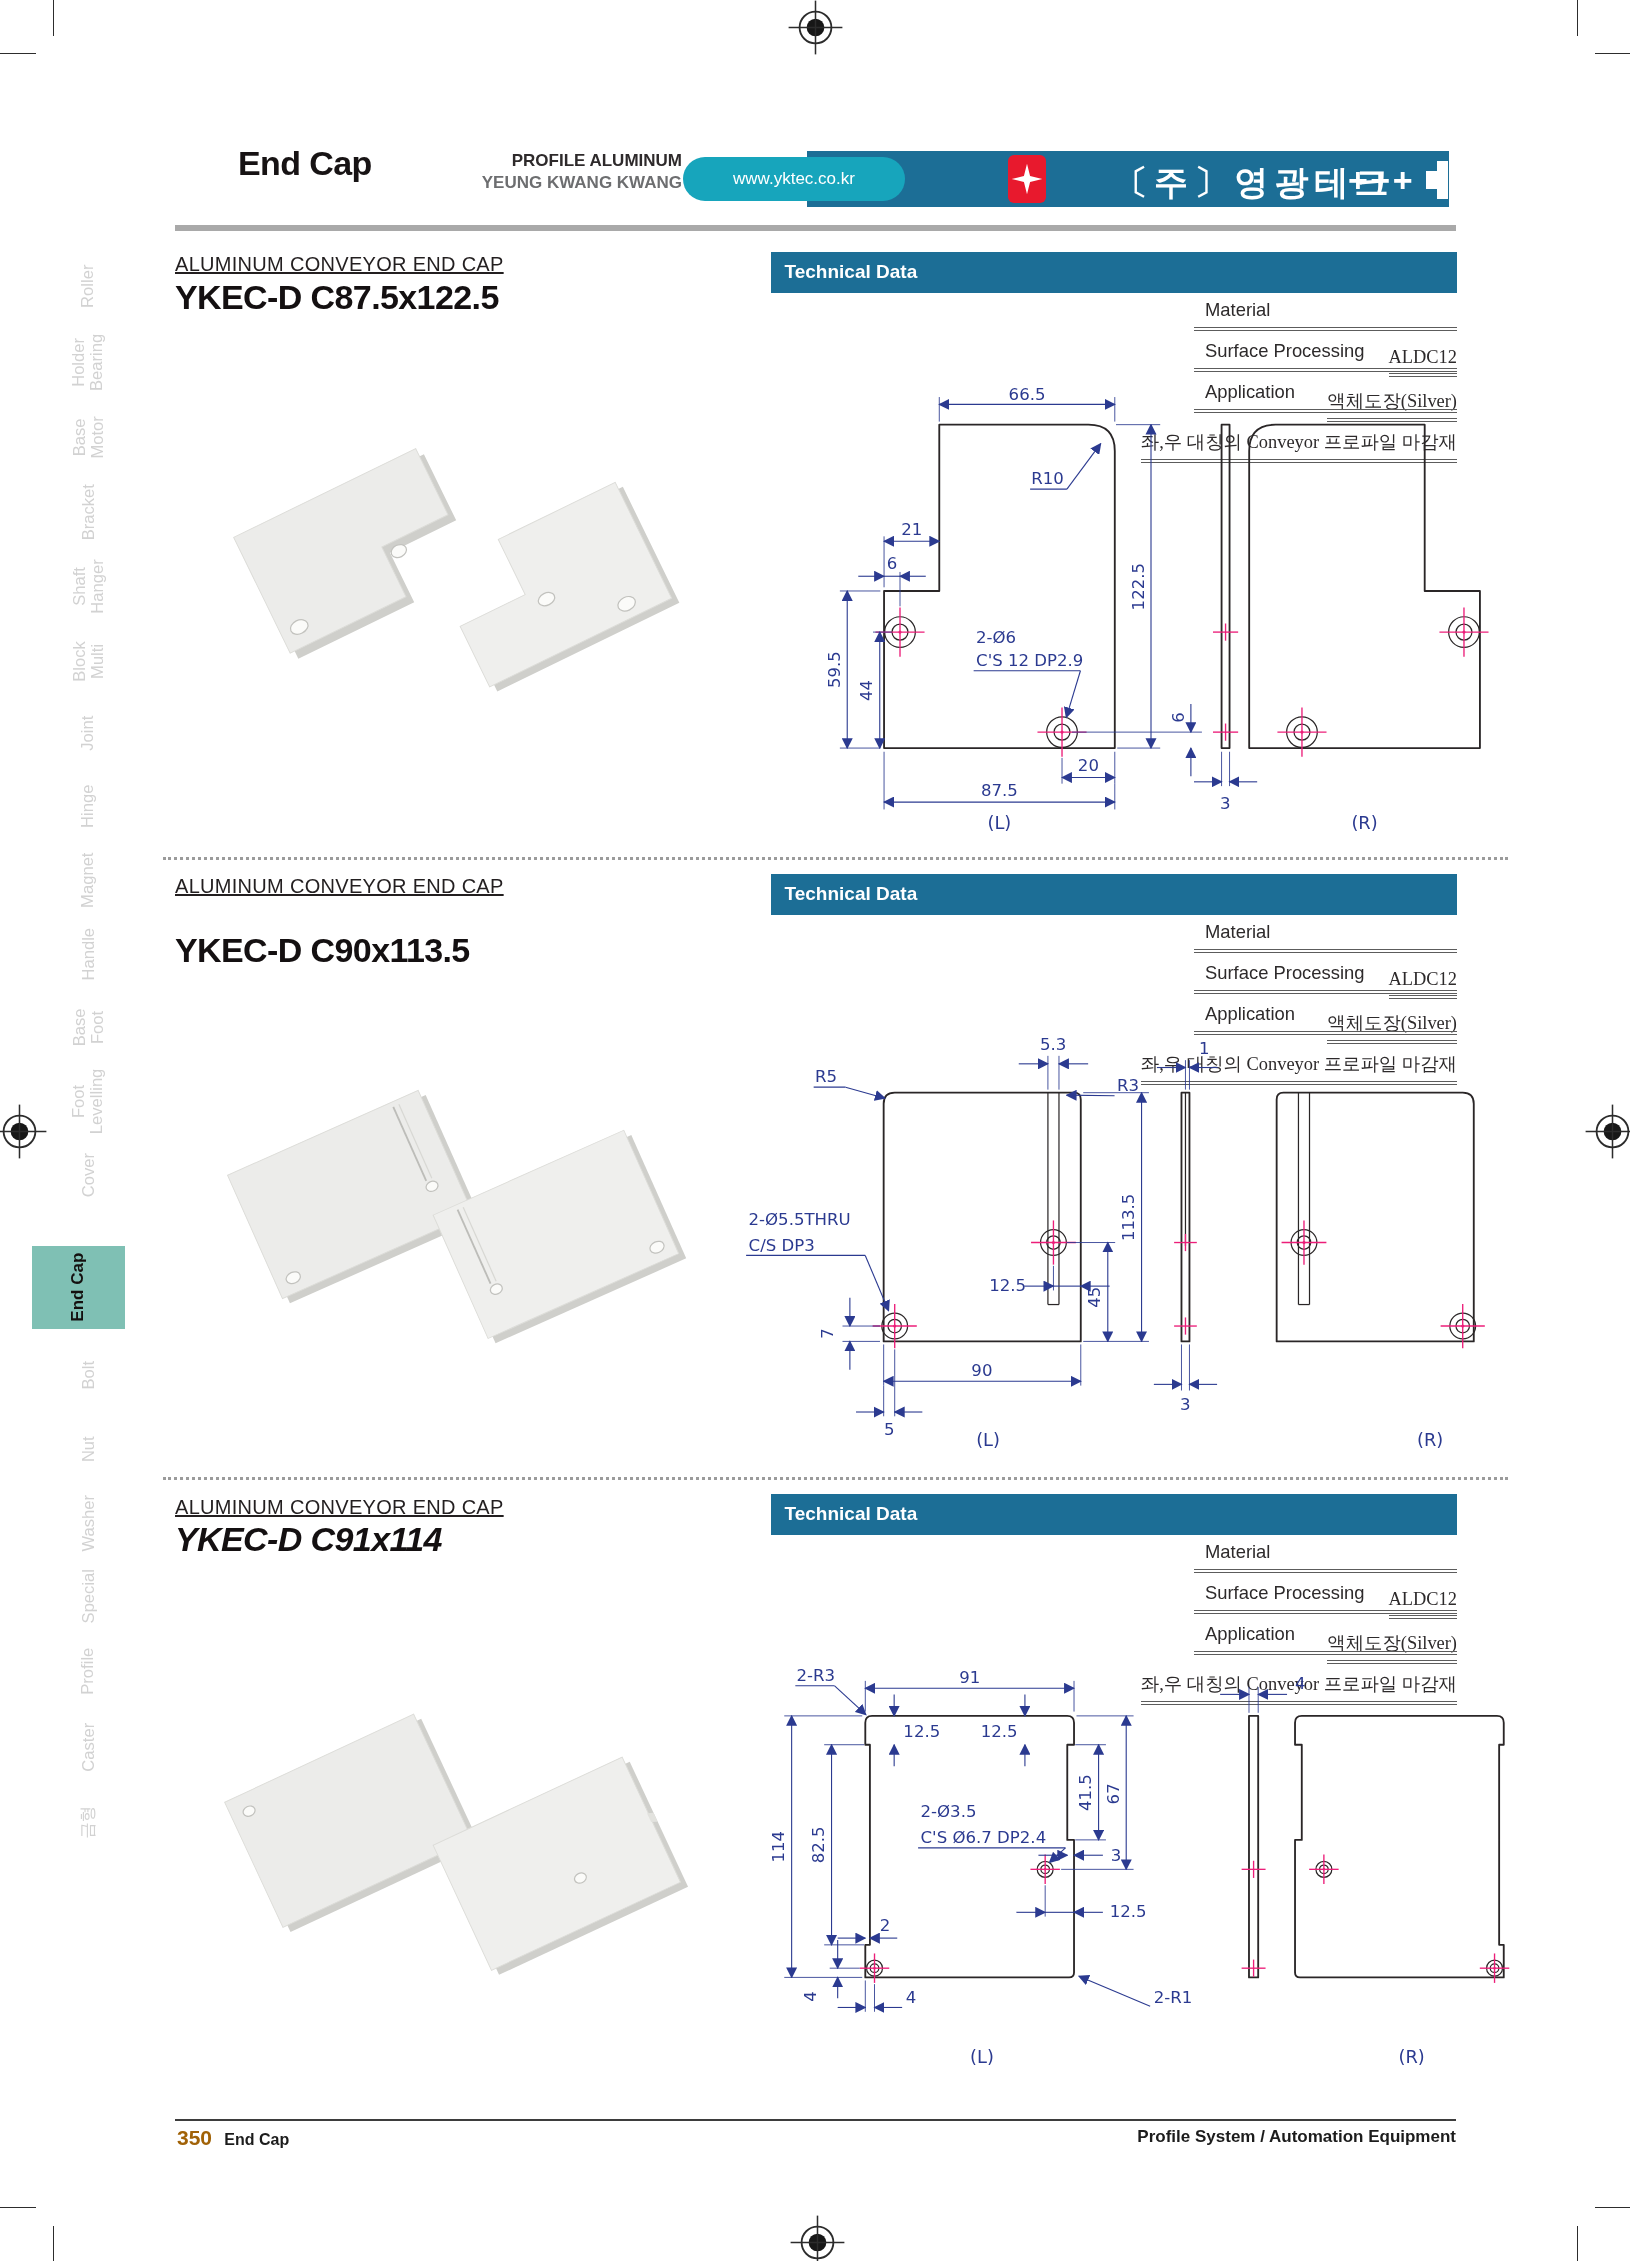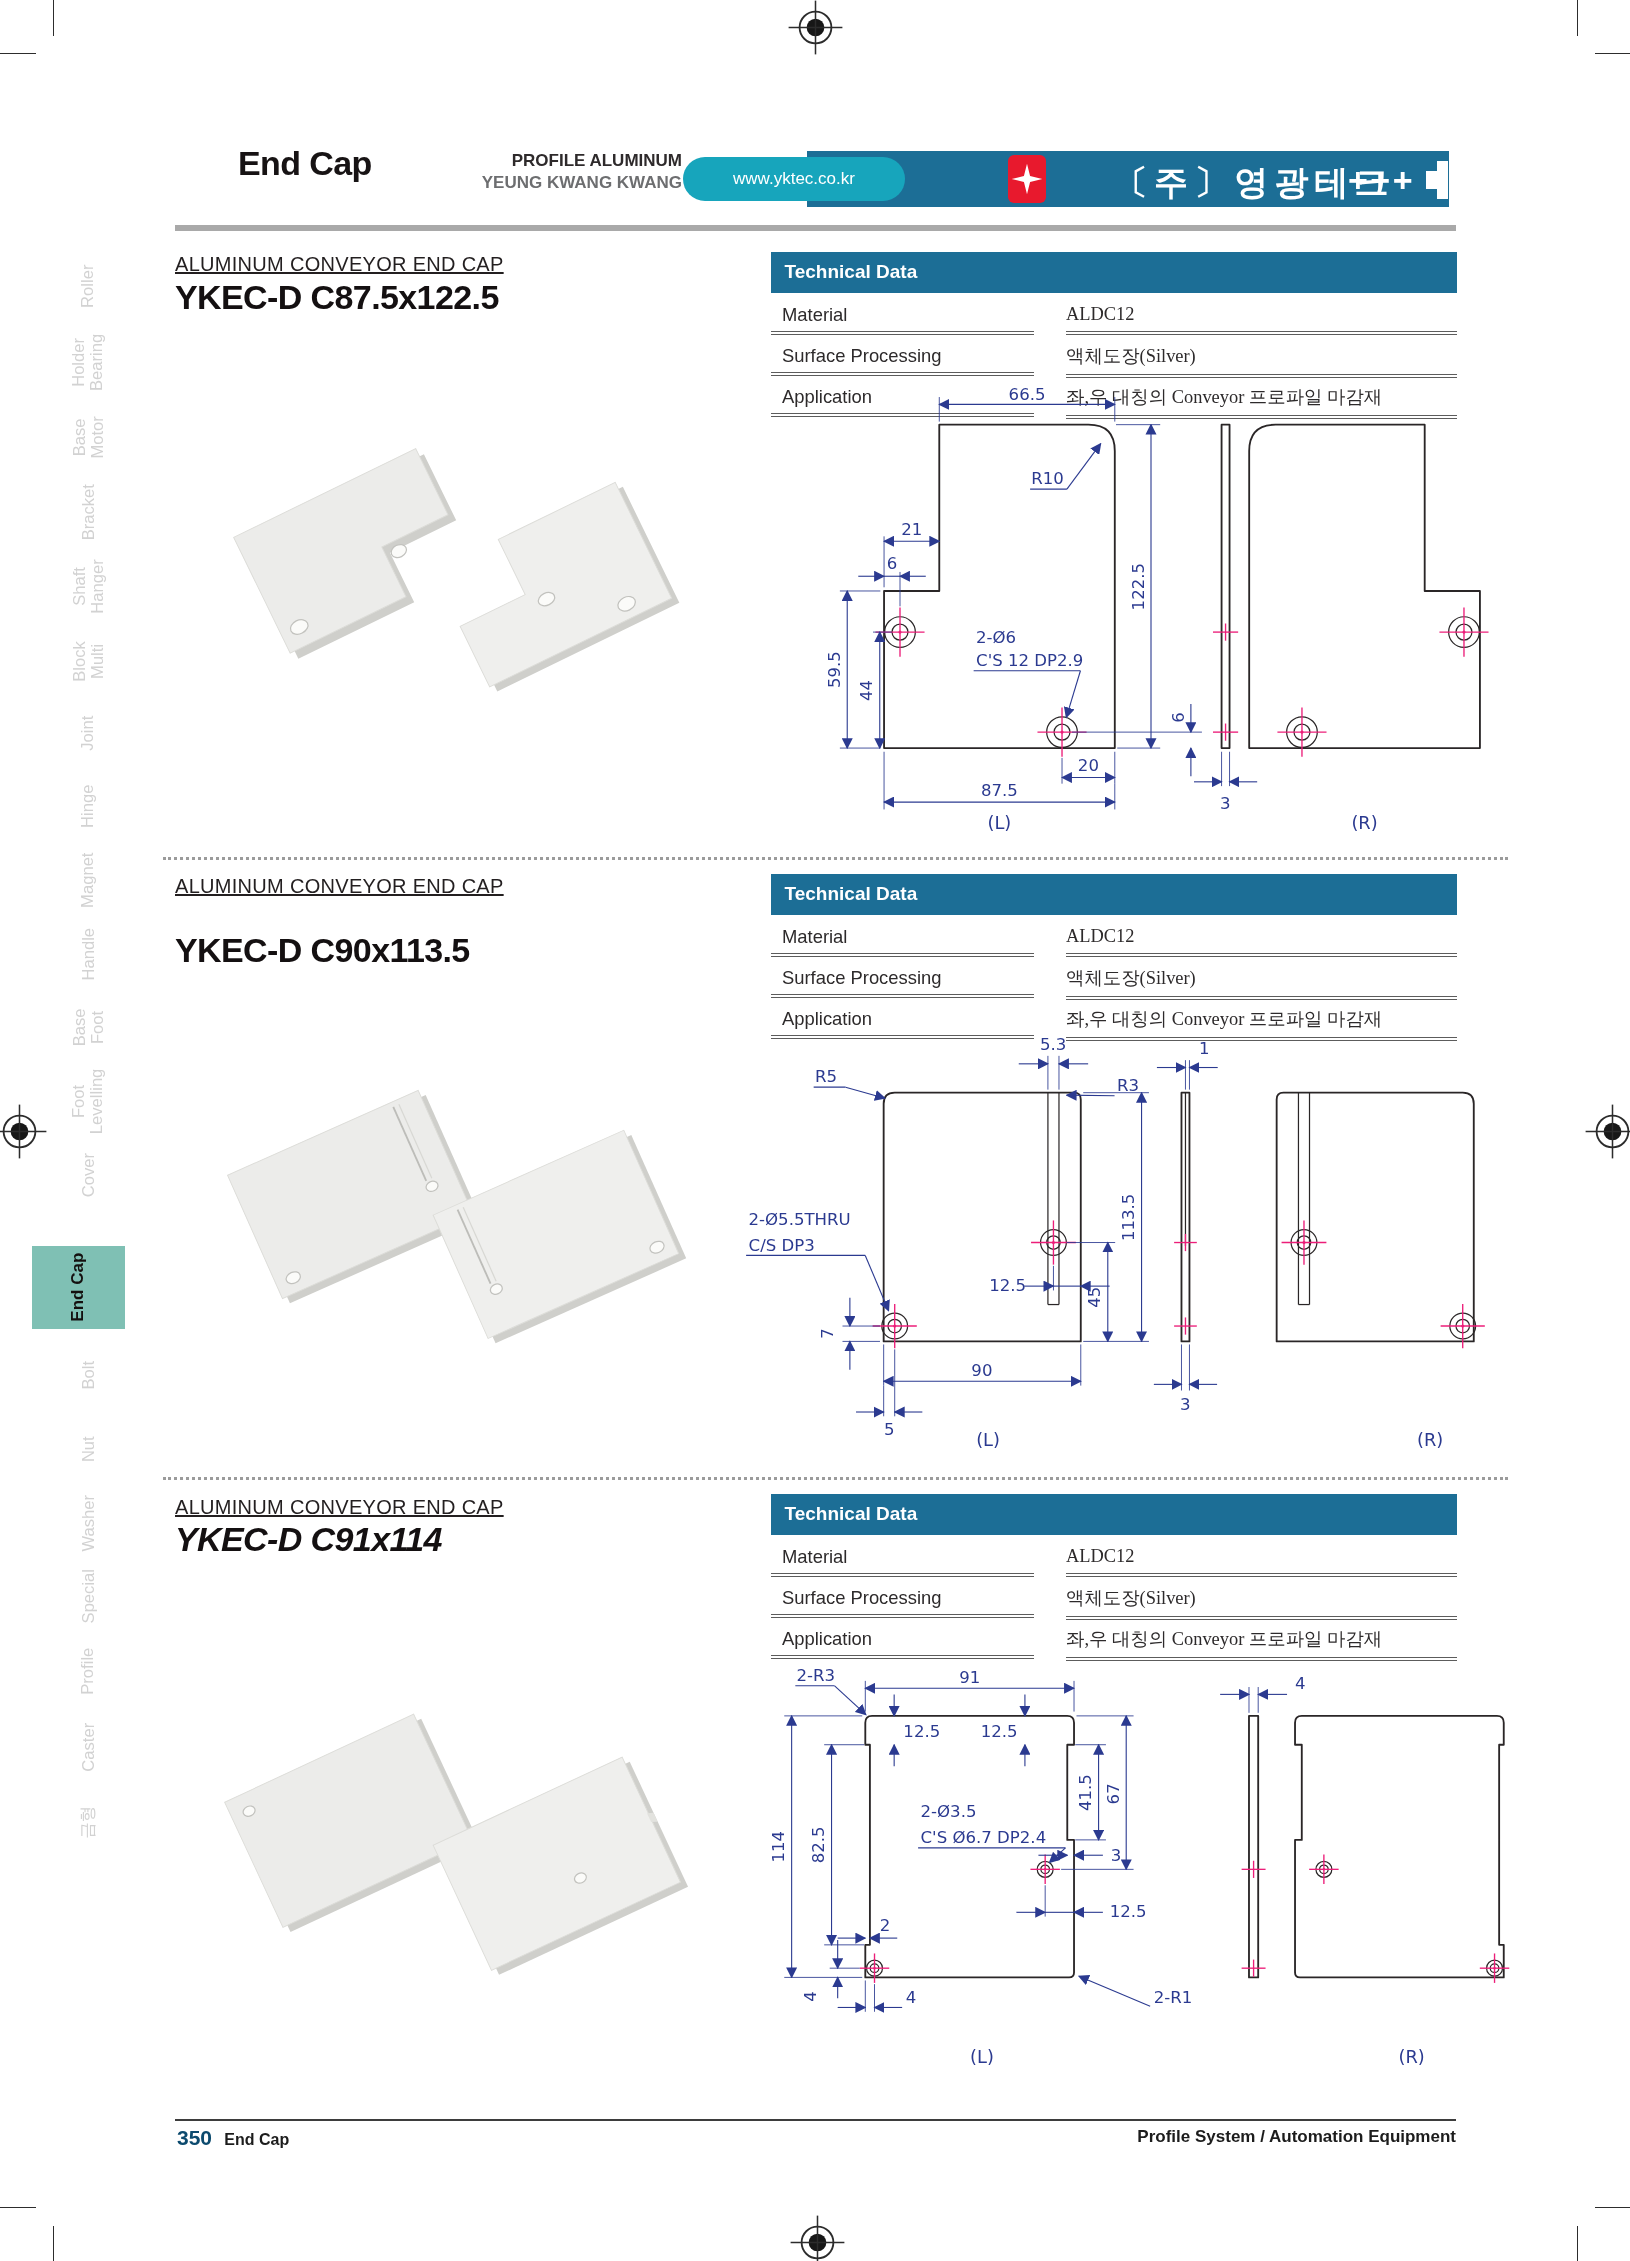--- a/index.html
+++ b/index.html
@@ -39,40 +39,40 @@
 
   
   .sec-cat{position:absolute;left:175px;font-size:20px;color:#231f20;letter-spacing:0.3px;text-decoration:underline;}
   .sec-model{position:absolute;left:175px;font-size:34px;font-weight:bold;letter-spacing:-0.6px;color:#141011;}
 
   
   .tdtable{position:absolute;left:771px;width:686px;}
   .tdhead{height:41px;background:#1c6e96;color:#ffffff;font-weight:bold;font-size:19px;
           line-height:39px;padding-left:13.5px;box-sizing:border-box;}
   .tdrows{margin-top:6.1px;}
-  .tdrow{display:flex;gap:32px;height:41px;align-items:center;}
+  .tdrow{display:flex;gap:16px;height:41px;align-items:flex-end;flex-direction:column;}
   .tdcell{border-bottom:4.3px double #5c5c5c;padding-bottom:5.5px;font-size:18.4px;color:#2d2a2b;box-sizing:border-box;}
   .tdlabel{width:263px;padding-left:11px;}
   .tdvalue{flex:1;font-family:Liberation Serif, serif;}
 
   .dotted-sep{position:absolute;left:163px;width:1345px;border-top:3.1px dotted #9b9b9b;}
 
   
   svg text.dim{fill:#2b3a90;font-size:27px;font-family:"DejaVu Sans", sans-serif;}
   svg text.view{fill:#2b3a90;font-size:29px;font-family:"DejaVu Sans", sans-serif;}
   svg .part{stroke:#2a2627;stroke-width:3;fill:none;stroke-linejoin:round;}
   svg .thin{stroke:#2a2627;stroke-width:2;fill:none;}
   svg .dimln{stroke:#2b3a90;stroke-width:1.8;fill:none;}
   svg .extln{stroke:#2b3a90;stroke-width:1.4;fill:none;}
   svg .mag{stroke:#ec1e79;stroke-width:2.2;fill:none;}
 
   
   .footer-rule{position:absolute;left:175px;top:2119px;width:1281px;height:1.8px;background:#3d3d3d;}
   .footer-left{position:absolute;left:177px;top:2126px;display:flex;align-items:baseline;gap:12.3px;}
-  .footer-num{font-size:21px;font-weight:bold;color:#0c4a6e;}
+  .footer-num{font-size:21px;font-weight:bold;color:#a16207;}
   .footer-sec{font-size:16px;font-weight:bold;color:#1c1c1c;}
   .footer-right{position:absolute;left:842px;top:2127px;width:614px;text-align:right;
                 font-size:17px;font-weight:bold;color:#1c1c1c;}
 </style>
 </head>
 <body>
 
 <div id="page">
 
   <div class="cropline" style="left:53px;top:0;width:1.2px;height:36px;"></div>

